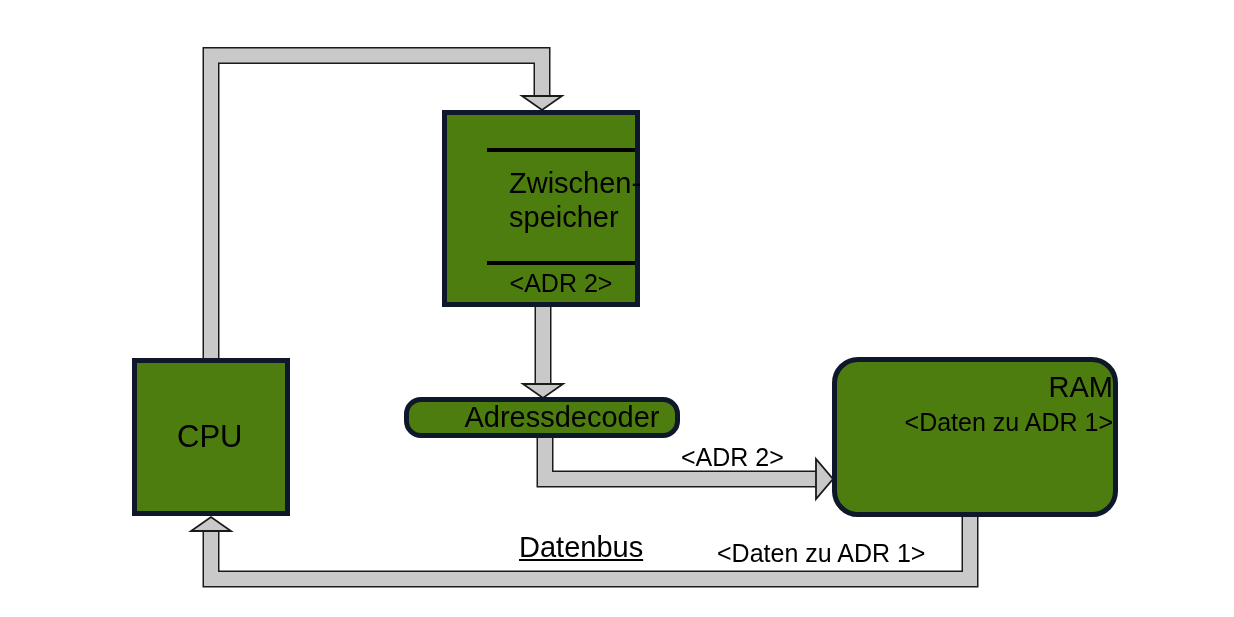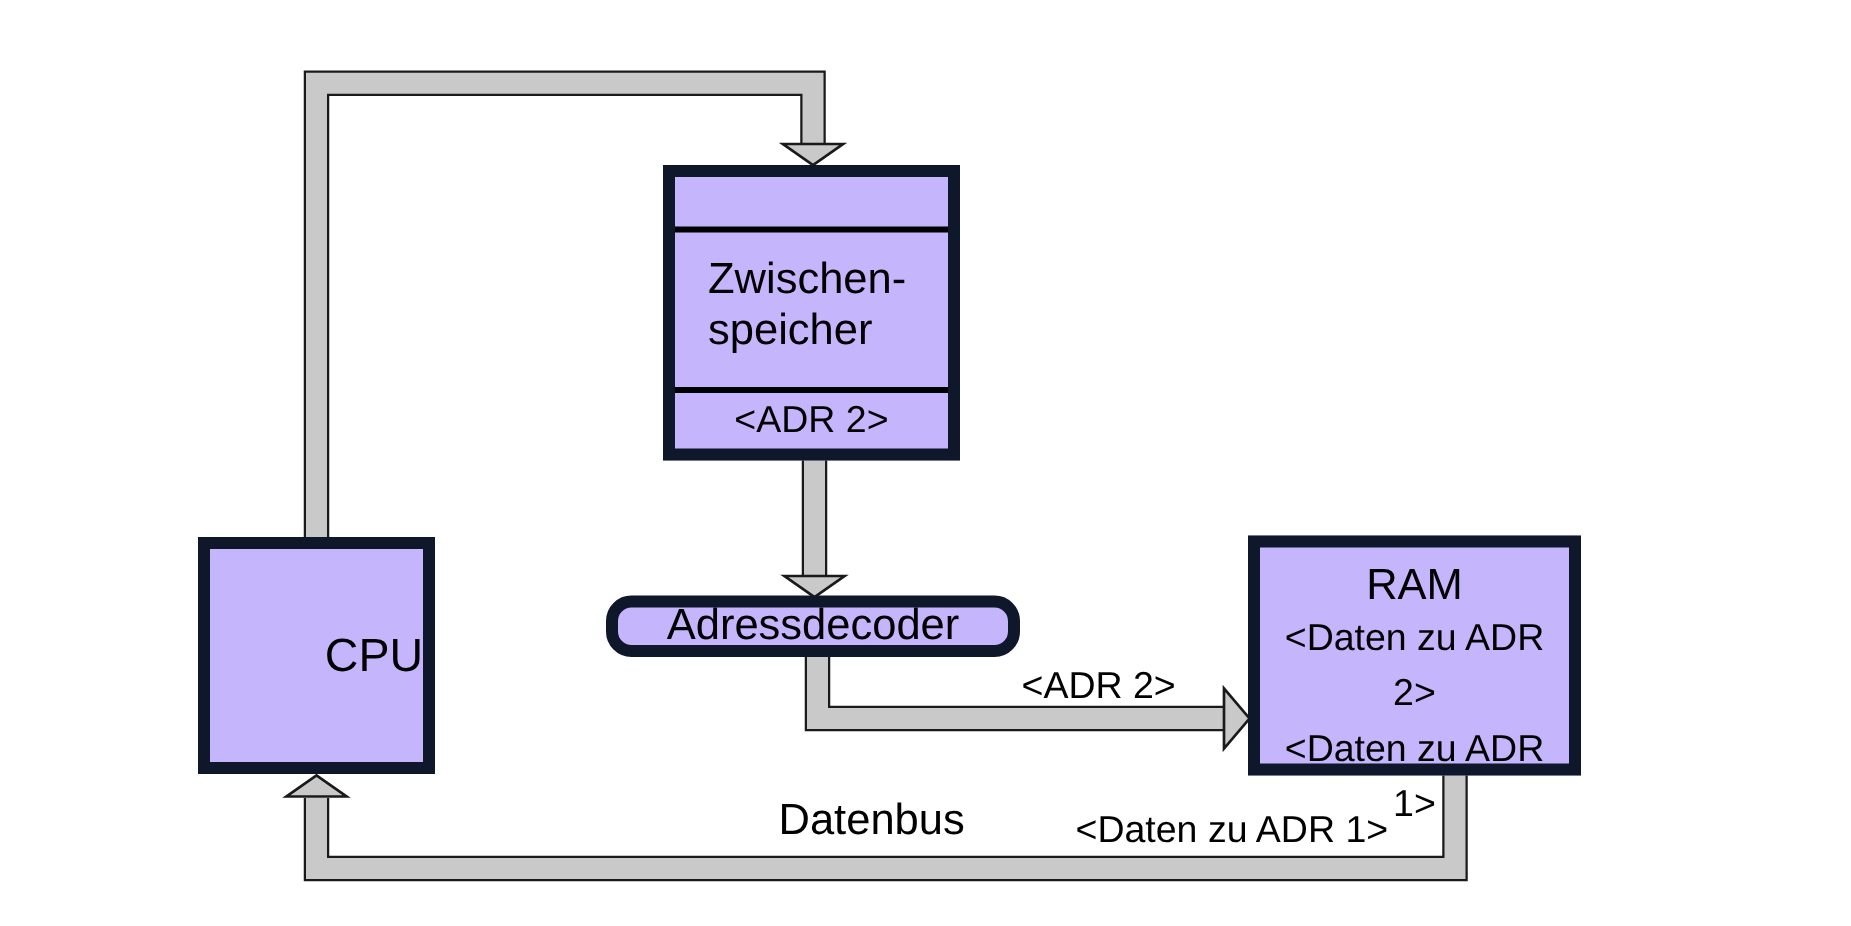--- a/index.html
+++ b/index.html
@@ -13,52 +13,53 @@
     overflow: hidden;
   }
   #bus-layer {
     position: absolute;
     left: 0; top: 0;
     width: 1234px; height: 617px;
     z-index: 1;
   }
   .node {
     position: absolute;
-    background: #c4b5fd;
-    border: 8px solid #0f172a;
+    background: #4d7c0f;
+    border: 5px solid #0f172a;
     box-sizing: border-box;
     z-index: 2;
+    padding-left: 40px;
   }
   
   #cpu { left: 132px; top: 358px; width: 158px; height: 158px;
-         display: flex; align-items: center; justify-content: flex-end;
+         display: flex; align-items: center; justify-content: flex-start;
          font-size: 31px; }
   
   #buffer { left: 442px; top: 110px; width: 198px; height: 197px;
             display: flex; flex-direction: column; }
   #buffer .row-top { height: 33px; flex: 0 0 auto; border-bottom: 4px solid #000; }
   #buffer .row-mid { flex: 1 1 auto; padding: 14px 0 0 22px;
                      font-size: 29px; line-height: 34px; }
   #buffer .row-slot { height: 37px; flex: 0 0 auto; border-top: 4px solid #000;
                       display: flex; align-items: center; justify-content: center;
                       font-size: 25px; }
   
   #decoder { left: 404px; top: 397px; width: 276px; height: 41px;
              display: flex; align-items: center; justify-content: center;
              font-size: 29px; border-radius: 17px; }
   
-  #ram { left: 832px; top: 357px; width: 222px; height: 160px; text-align: center; }
+  #ram { left: 832px; top: 357px; width: 286px; height: 160px; text-align: right; border-radius: 26px; }
   #ram .ram-title { margin-top: 8px; font-size: 29px; line-height: 34px; }
   #ram .ram-row { font-size: 25px; line-height: 37px; }
   #ram .ram-row:first-of-type { margin-top: 6px; }
   
   .lbl { position: absolute; z-index: 3; white-space: nowrap; }
   #lbl-adressbus { left: 285px; top: 13px; width: 200px; text-align: center; font-size: 29px; }
   #lbl-adr2      { left: 681px; top: 443px; font-size: 25px; }
-  #lbl-datenbus  { left: 519px; top: 531px; font-size: 29px; }
+  #lbl-datenbus  { left: 519px; top: 531px; font-size: 29px; text-decoration: underline; }
   #lbl-daten1    { left: 717px; top: 539px; font-size: 25px; }
 </style>
 </head>
 <body>
 
 <div id="canvas">
 
   <svg id="bus-layer" viewBox="0 0 1234 617" xmlns="http://www.w3.org/2000/svg">
 
     <g>
@@ -100,21 +101,20 @@
       <span>&lt;ADR 2&gt;</span>
     </div>
   </div>
 
   <div class="node" id="decoder">
     <span>Adressdecoder</span>
   </div>
 
   <div class="node" id="ram">
     <div class="ram-title">RAM</div>
-    <div class="ram-row">&lt;Daten zu ADR 2&gt;</div>
     <div class="ram-row">&lt;Daten zu ADR 1&gt;</div>
   </div>
 
   <div class="lbl" id="lbl-adr2">&lt;ADR 2&gt;</div>
   <div class="lbl" id="lbl-datenbus">Datenbus</div>
   <div class="lbl" id="lbl-daten1">&lt;Daten zu ADR 1&gt;</div>
 
 </div>
 
 </body></html>

